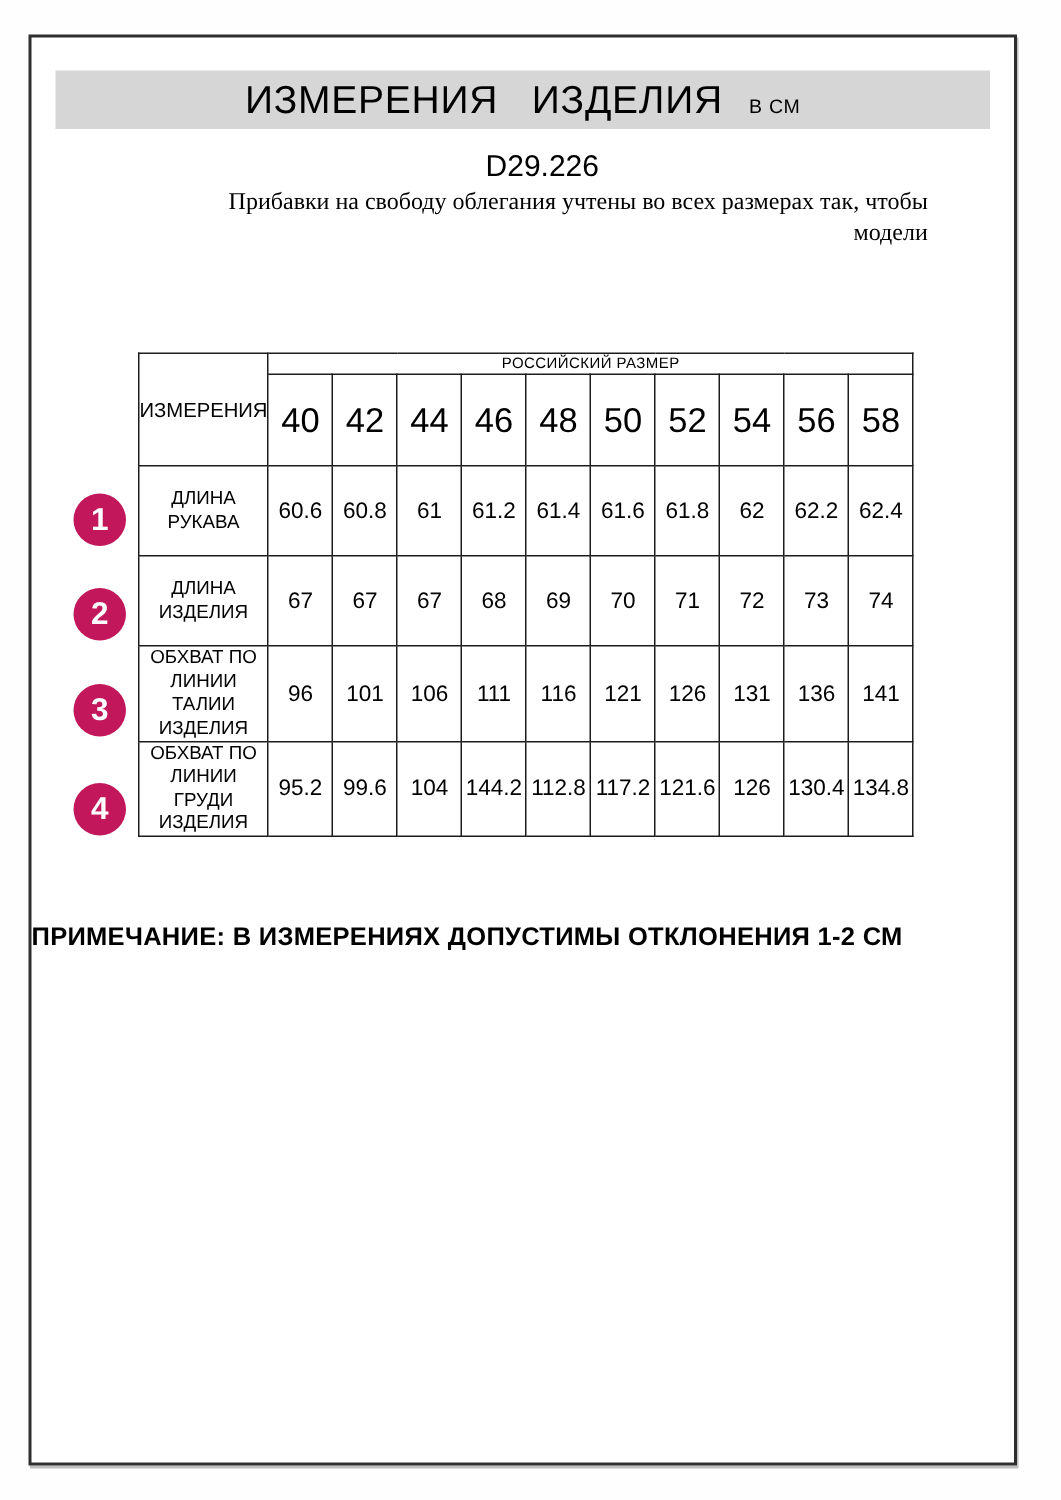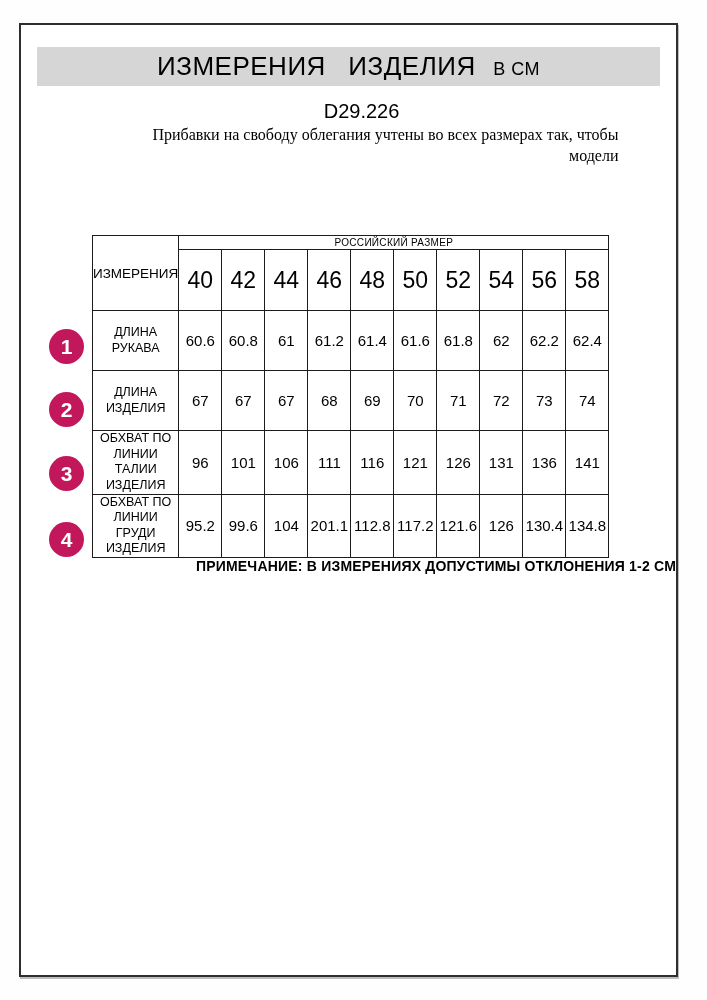--- a/index.html
+++ b/index.html
@@ -12,21 +12,21 @@
     position:absolute; left:19px; top:23px; width:655px; height:950px;
     border:2px solid #2e2e2e; background:#ffffff;
     box-shadow:1px 2px 0 rgba(0,0,0,0.25);
   }
   .title-bar {
     position:absolute; left:16px; top:22px; width:623px; height:39px;
     background:#d6d6d6; text-align:center; line-height:39px; white-space:nowrap;
   }
   .title-bar .t1 { font-size:26px; font-weight:400; letter-spacing:0.5px; }
   .title-bar .t2 { font-size:26px; font-weight:400; margin-left:18px; letter-spacing:0.5px; }
-  .title-bar .t3 { font-size:18px; font-weight:400; margin-left:13px; letter-spacing:0.5px; }
+  .title-bar .t3 { font-size:13px; font-weight:400; margin-left:13px; letter-spacing:0.5px; }
   .article {
     position:absolute; top:75px; left:13px; width:100%;
     text-align:center; font-size:20px; font-weight:400;
   }
   .desc {
     position:absolute; top:99px; left:50%; transform:translateX(-50%);
     width:540px; text-align:right; font-size:16px; line-height:21px; font-weight:400;font-family:Liberation Serif, serif;
   }
   table.size-table {
     position:absolute; left:71px; top:210px;
@@ -45,22 +45,22 @@
   .r1 td, .r2 td { height:59px; }
   .r3 td, .r4 td { height:62px; }
   .val { font-size:15px; }
   .marker {
     position:absolute; left:28px; width:35px; height:35px; border-radius:50%;
     color:#fff; font-size:21px; font-weight:700;
     display:flex; align-items:center; justify-content:center;
   }
   .m1 { top:304px; } .m2 { top:367px; } .m3 { top:431px; } .m4 { top:497px; }
   .note {
-    position:absolute; top:533px; left:0; width:100%;
-    text-align:right; font-size:14px; font-weight:700; letter-spacing:0.2px;
+    position:absolute; top:590px; left:0; width:100%;
+    text-align:left; font-size:17px; font-weight:700; letter-spacing:0.2px;
   }
 </style>
 </head>
 <body>
 
 <div class="frame">
 
   <div class="title-bar">
     <span class="t1">ИЗМЕРЕНИЯ</span>
     <span class="t2">ИЗДЕЛИЯ</span>
@@ -147,21 +147,21 @@
       <td class="val">126</td>
       <td class="val">131</td>
       <td class="val">136</td>
       <td class="val">141</td>
     </tr>
     <tr class="r4">
       <td class="label-cell">ОБХВАТ ПО ЛИНИИ ГРУДИ ИЗДЕЛИЯ</td>
       <td class="val">95.2</td>
       <td class="val">99.6</td>
       <td class="val">104</td>
-      <td class="val">201.1</td>
+      <td class="val">144.2</td>
       <td class="val">112.8</td>
       <td class="val">117.2</td>
       <td class="val">121.6</td>
       <td class="val">126</td>
       <td class="val">130.4</td>
       <td class="val">134.8</td>
     </tr>
   </tbody>
     </table>
 

